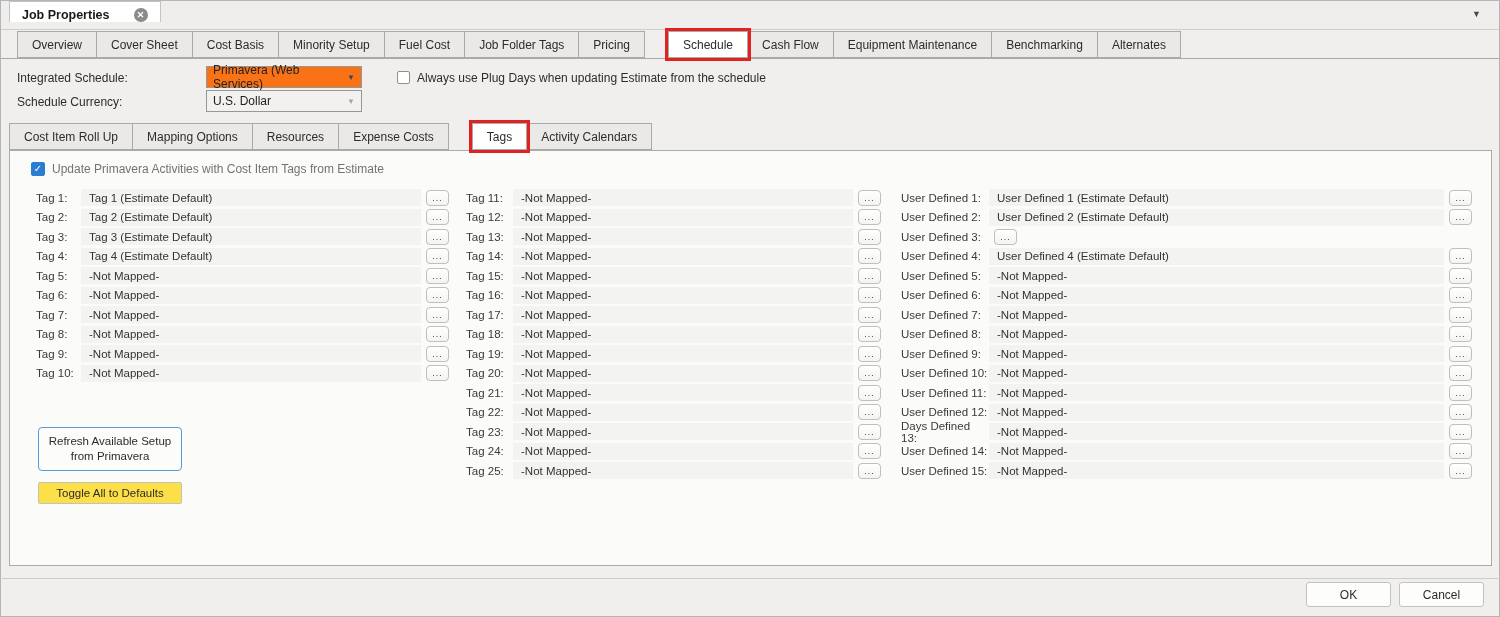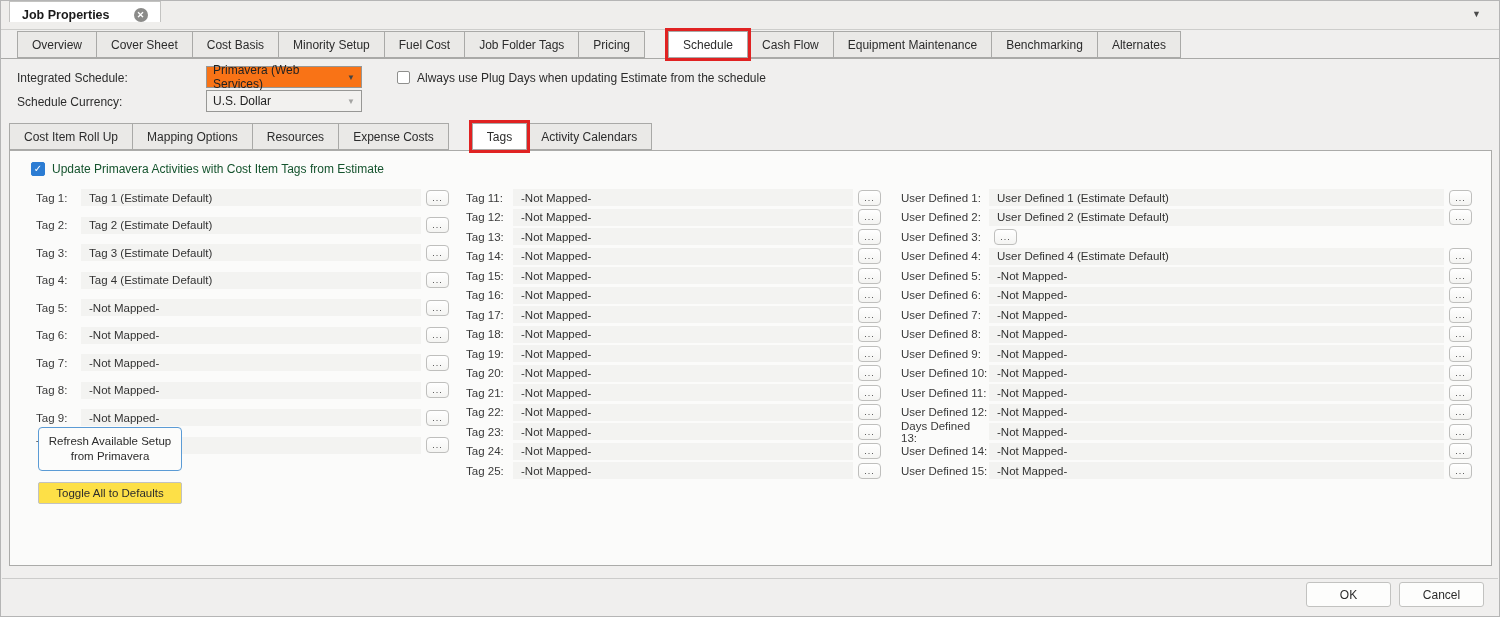--- a/index.html
+++ b/index.html
@@ -128,23 +128,23 @@
       <div class="tab">Mapping Options</div>
       <div class="tab">Resources</div>
       <div class="tab">Expense Costs</div>
       <div class="tab active annotated">Tags</div>
       <div class="tab">Activity Calendars</div>
     </div>
 
   <div class="inner-panel"></div>
 
   <span class="checkbox checked" style="left:30px; top:161px; width:14px; height:14px; z-index:5;">✓</span>
-  <span class="form-label" style="left:51px; top:157px; z-index:5; color:#14532d;">Update Primavera Activities with Cost Item Tags from Estimate</span>
-
-  <div class="col col-a" id="col-0" style="z-index:5;gap:8px;">
+  <span class="form-label" style="left:51px; top:157px; z-index:5; color:#737373;">Update Primavera Activities with Cost Item Tags from Estimate</span>
+
+  <div class="col col-a" id="col-0" style="z-index:5;">
       <div class="tag-row">
         <span class="tag-label">Tag 1:</span>
         <div class="tag-field">Tag 1 (Estimate Default)</div>
         <button class="browse-btn">...</button>
       </div>
       <div class="tag-row">
         <span class="tag-label">Tag 2:</span>
         <div class="tag-field">Tag 2 (Estimate Default)</div>
         <button class="browse-btn">...</button>
       </div>

